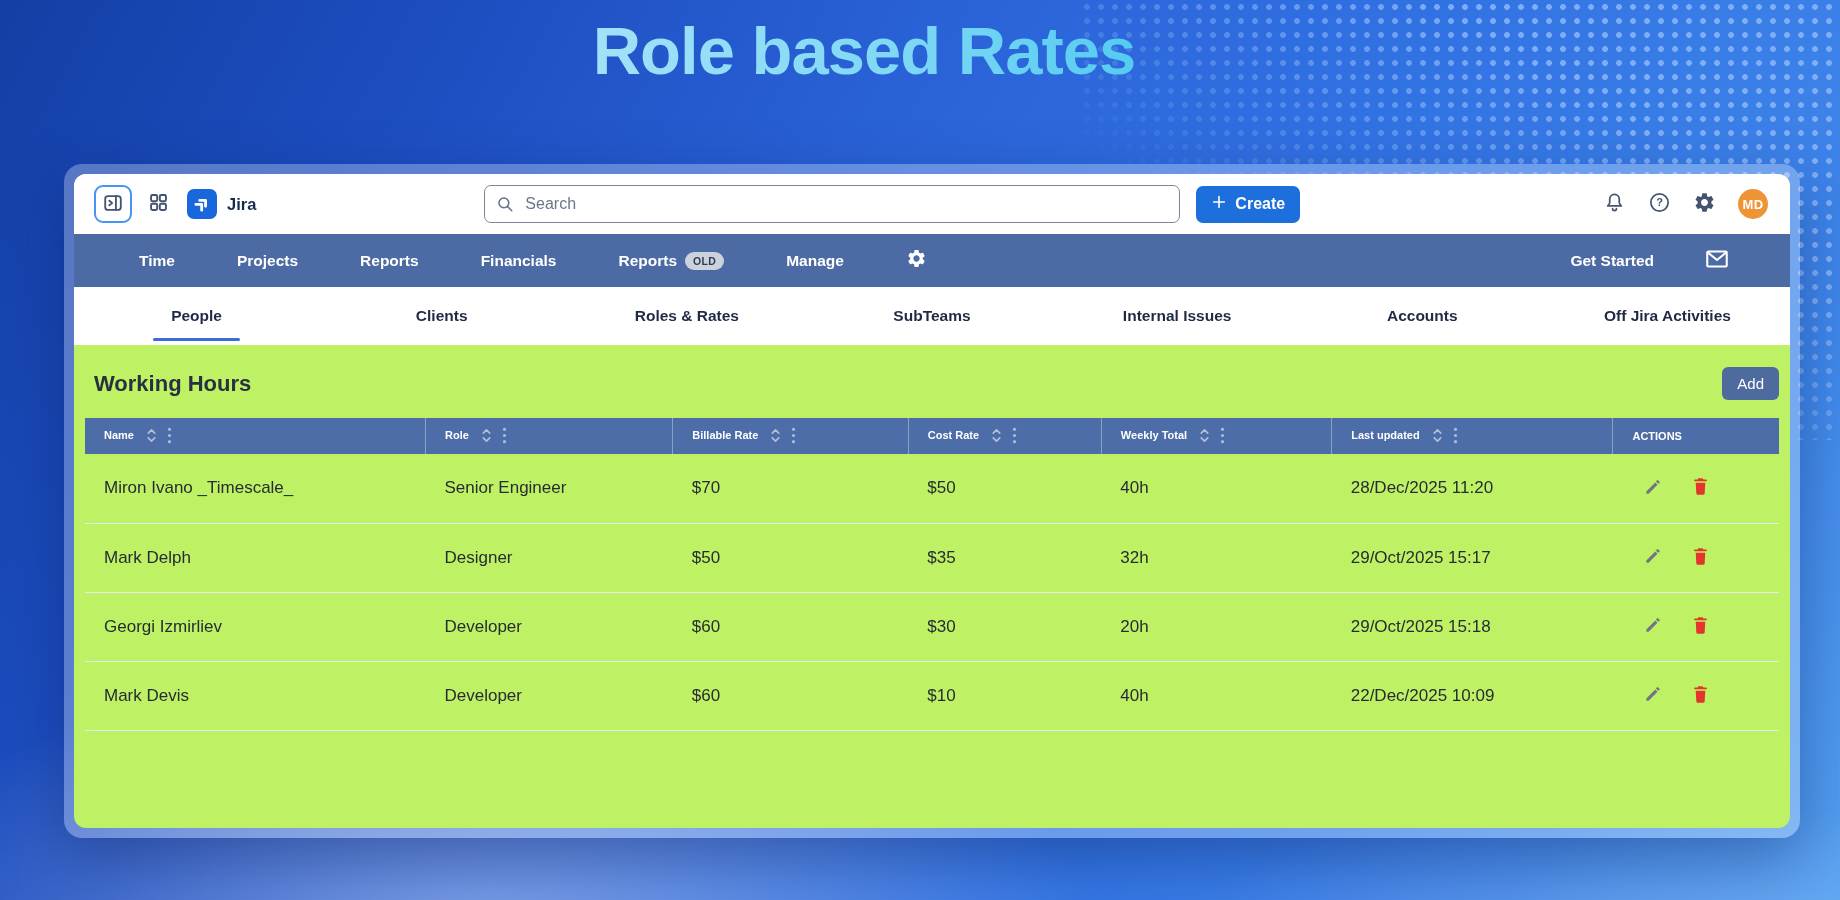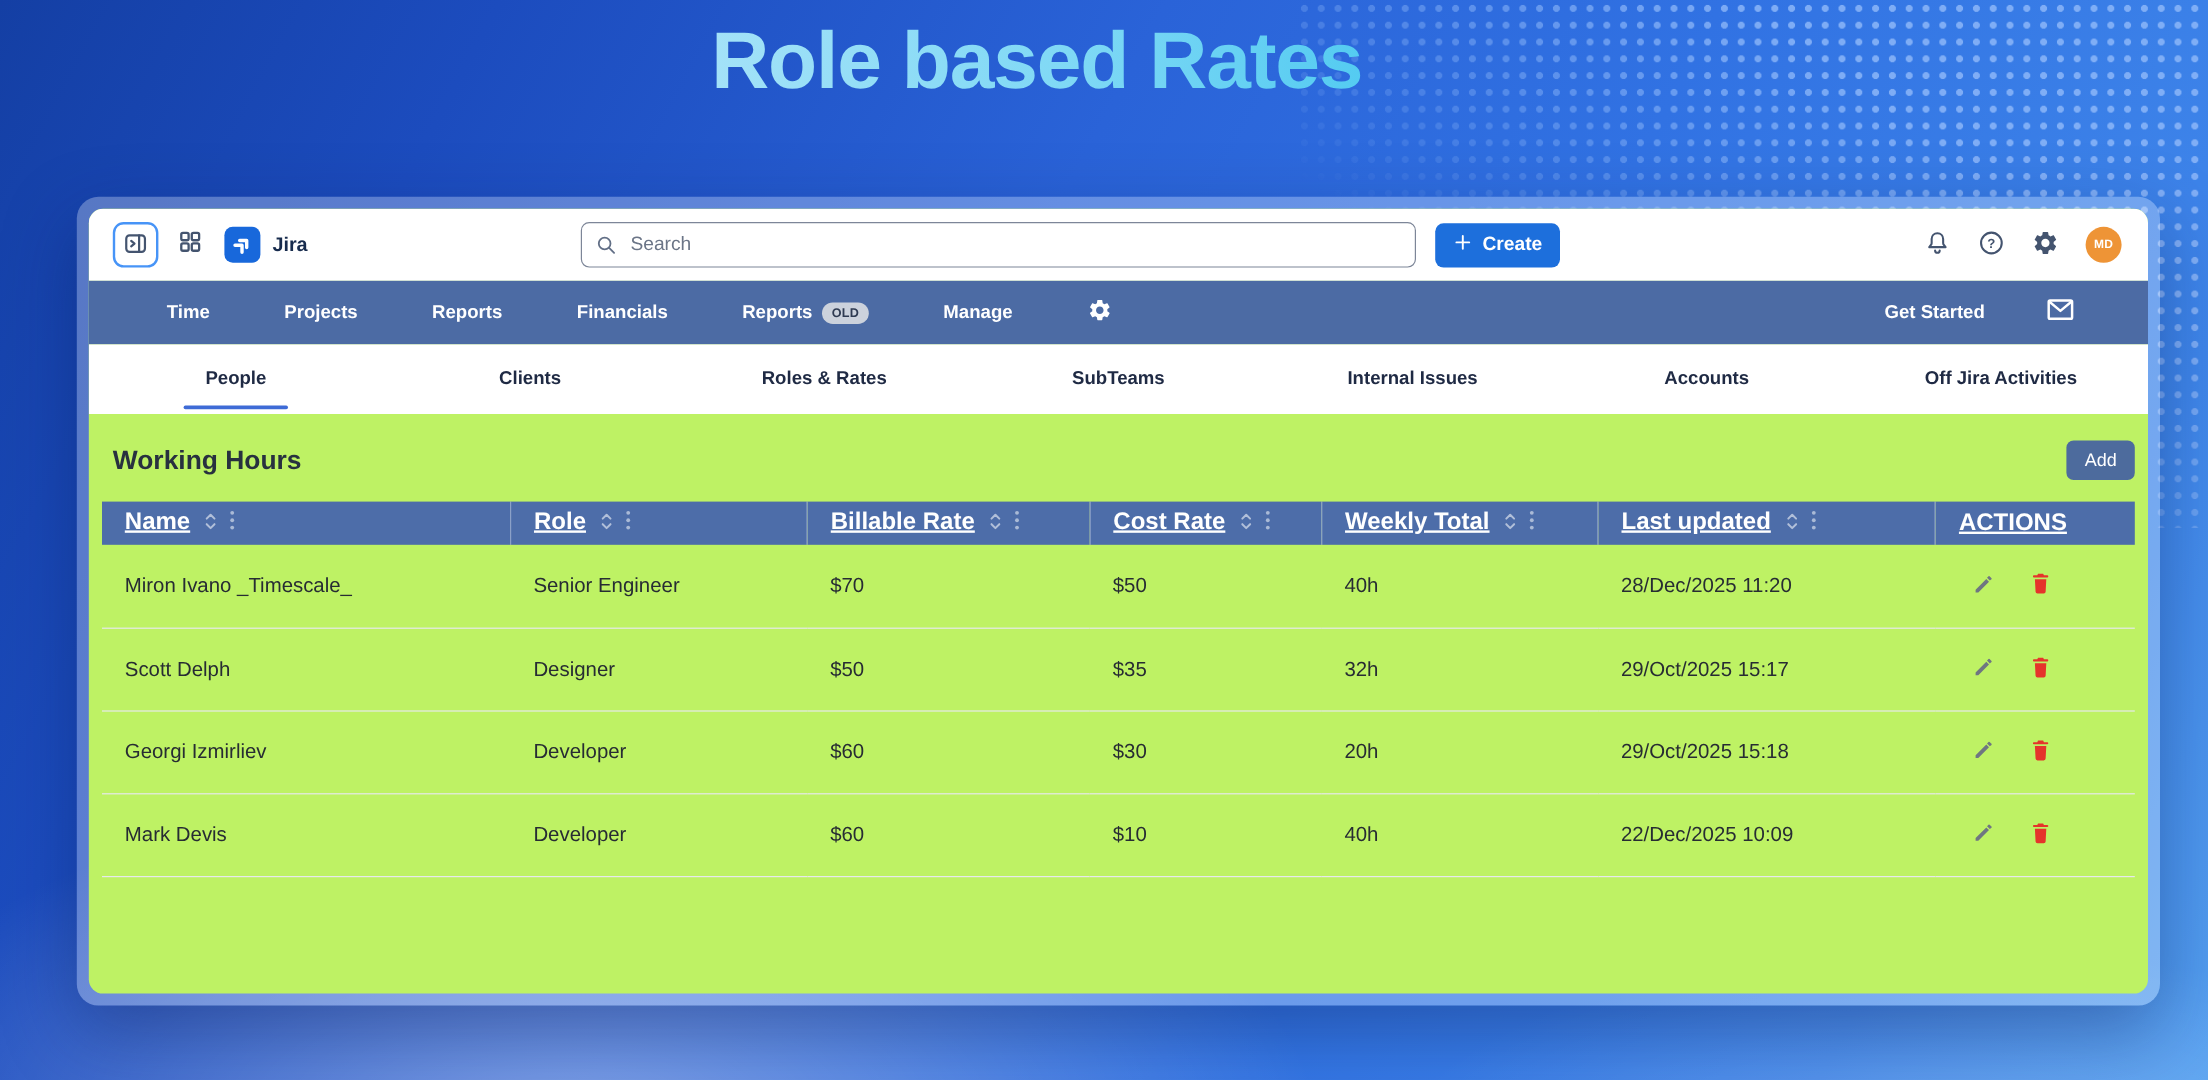--- a/index.html
+++ b/index.html
@@ -62,21 +62,21 @@
   .create-btn {
     margin-left:16px; height:37px; padding:0 15px; border:none; border-radius:7px;
     background:#1d6fdc; color:#fff; font-size:16px; font-weight:bold;
     display:flex; align-items:center; gap:8px; cursor:pointer;
     font-family:"Liberation Sans", sans-serif;
   }
   .topbar-icons { margin-left:auto; display:flex; align-items:center; gap:22px; }
   .icon-btn { display:flex; align-items:center; cursor:pointer; background:none; border:none; }
   .avatar {
     width:30px; height:30px; border-radius:50%; background:#ee9436;
-    color:#fff; font-size:10px; font-weight:bold; letter-spacing:.3px;
+    color:#fff; font-size:13px; font-weight:bold; letter-spacing:.3px;
     display:flex; align-items:center; justify-content:center; cursor:pointer;
   }
   
   .navbar { height:53px; flex:0 0 53px; background:#4c6ba4; display:flex; align-items:center; padding:0 60px 0 65px; }
   .nav-items { display:flex; align-items:center; gap:62px; }
   .nav-item { color:#fff; font-size:15.5px; font-weight:bold; cursor:pointer; display:flex; align-items:center; }
   .old-badge {
     margin-left:8px; background:#ccd2dc; color:#2f3b52; font-size:10.5px; font-weight:bold;
     padding:3px 8px; border-radius:9px; letter-spacing:.3px;
   }
@@ -98,22 +98,22 @@
   .add-btn {
     margin-left:auto; height:33px; padding:0 15px; border:none; border-radius:6px;
     background:#4d6b9d; color:#fff; font-size:15px; cursor:pointer;
     font-family:"Liberation Sans", sans-serif;
   }
   table { width:100%; border-collapse:collapse; table-layout:fixed; }
   col:nth-child(1){width:20.1%} col:nth-child(2){width:14.6%} col:nth-child(3){width:13.9%}
   col:nth-child(4){width:11.4%} col:nth-child(5){width:13.6%} col:nth-child(6){width:16.6%}
   col:nth-child(7){width:9.8%}
   thead th {
-    background:#4d6da9; color:#fff; font-size:20px; font-weight:bold; text-align:left;
-    height:36px; padding-left:19px; white-space:nowrap;text-decoration:underline;
+    background:#4d6da9; color:#fff; font-size:11px; font-weight:bold; text-align:left;
+    height:36px; padding-left:19px; white-space:nowrap;
   }
   thead th + th { border-left:1px solid rgba(255,255,255,0.35); }
   .th-icons { display:inline-flex; align-items:center; gap:9px; margin-left:11px; vertical-align:middle; opacity:.75; }
   tbody td { height:69px; border-bottom:1px solid #e7e9ec; padding-left:19px; font-size:17px; color:#272c33; }
   td.actions-cell { padding-left:30px; }
   .row-actions { display:flex; align-items:center; gap:28px; }
   .row-actions button { background:none; border:none; cursor:pointer; display:flex; align-items:center; padding:0; }
   
   .pagination { display:flex; align-items:center; justify-content:flex-end; margin-top:26px; padding-right:12px; font-size:15.5px; }
   .rpp-label { color:#757d8a; }
@@ -366,21 +366,21 @@
                   <button>
                     <span><svg width="19" height="21" viewBox="0 0 24 26" fill="#e5342b">
                         <path d="M9.3 2.5h5.4l.8 1.6H19a1.1 1.1 0 0 1 0 2.2H5a1.1 1.1 0 0 1 0-2.2h3.5l.8-1.6z"></path>
                         <path d="M6 8.2h12l-.7 13.2a2 2 0 0 1-2 1.9H8.7a2 2 0 0 1-2-1.9L6 8.2z"></path>
                       </svg></span>
                   </button>
                 </span>
               </td>
             </tr>
             <tr>
-              <td>Scott Delph</td>
+              <td>Mark Delph</td>
               <td>Designer</td>
               <td>$50</td>
               <td>$35</td>
               <td>32h</td>
               <td>29/Oct/2025 15:17</td>
               <td class="actions-cell">
                 <span class="row-actions">
                   <button>
                     <span><svg width="20" height="20" viewBox="0 0 24 24" fill="#6f7681">
                         <path d="M4 17.3V20h2.7L17.4 9.3l-2.7-2.7L4 17.3zM19.9 6.9c.3-.3.3-.8 0-1.1L18 3.9a.78.78 0 0 0-1.1 0l-1.5 1.5 2.8 2.8 1.7-1.3z"></path>

